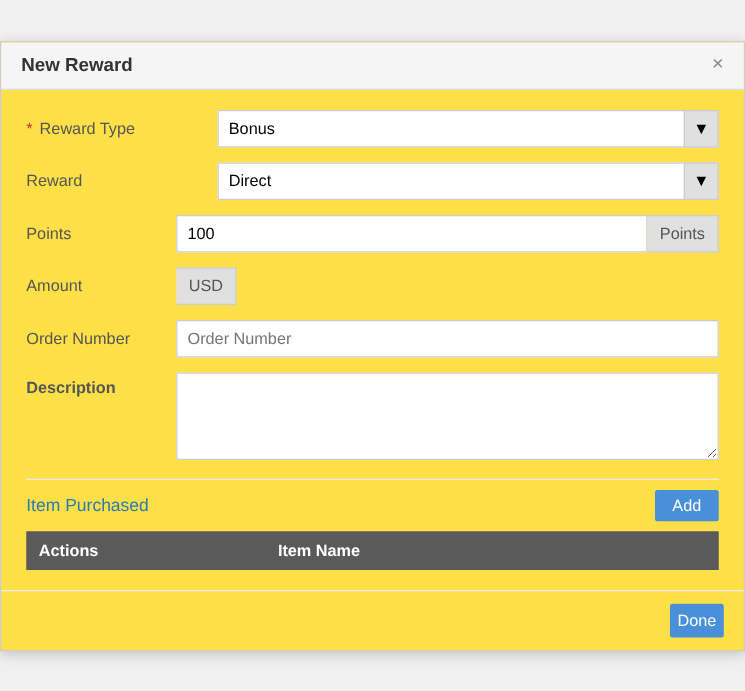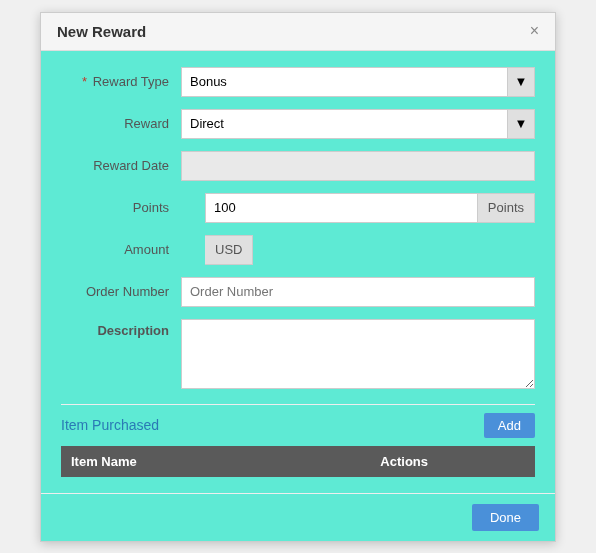--- a/index.html
+++ b/index.html
@@ -6,22 +6,22 @@
     body {
       font-family: Arial, sans-serif;
       font-size: 13px;
       background: #f0f0f0;
       display: flex;
       justify-content: center;
       align-items: center;
       min-height: 100vh;
     }
     .dialog {
-      width: 516px;
-      background: #5eead4;
+      width: 596px;
+      background: #fde047;
       border: 1px solid #ccc;
       box-shadow: 0 2px 10px rgba(0,0,0,0.2);
     }
     .dialog-header {
       background: #f5f5f5;
       border-bottom: 1px solid #ddd;
       padding: 10px 16px;
       display: flex;
       justify-content: space-between;
       align-items: center;
@@ -42,36 +42,37 @@
     .dialog-body {
       padding: 16px 20px;
     }
     .form-row {
       display: flex;
       align-items: center;
       margin-bottom: 12px;
     }
     .form-label {
       width: 120px;
-      text-align: right;
+      text-align: left;
       padding-right: 12px;
       color: #555;
       font-size: 13px;
     }
     .required-star {
       color: #c0392b;
       margin-right: 2px;
     }
     .form-control {
       flex: 1;
     }
     .select-wrapper {
       position: relative;
       display: flex;
       align-items: center;
+      margin-left: 33px;
     }
     .select-input {
       flex: 1;
       height: 30px;
       border: 1px solid #ccc;
       padding: 0 8px;
       font-size: 13px;
       background: #fff;
       appearance: none;
       -webkit-appearance: none;
@@ -99,21 +100,20 @@
     .text-input.disabled {
       background: #e9e9e9;
     }
     .text-input.active-border {
       border: 2px solid #4a90d9;
       outline: none;
     }
     .input-with-addon {
       display: flex;
       align-items: center;
-      margin-left: 24px;
     }
     .input-addon {
       height: 30px;
       padding: 0 10px;
       background: #e0e0e0;
       border: 1px solid #ccc;
       border-left: none;
       display: flex;
       align-items: center;
       font-size: 13px;
@@ -167,21 +167,21 @@
     .dialog-footer {
       display: flex;
       justify-content: flex-end;
       padding: 10px 16px;
       border-top: 1px solid #eee;
     }
     .done-btn {
       background: #4a90d9;
       color: #fff;
       border: none;
-      padding: 6px 18px;
+      padding: 6px 6px;
       font-size: 13px;
       cursor: pointer;
       border-radius: 2px;
     }
   </style>
 </head>
 <body>
 
 <div class="dialog">
 
@@ -216,26 +216,20 @@
           <select class="select-input">
             <option>Direct</option>
             <option>Referral</option>
             <option>Campaign</option>
           </select>
           <div class="select-arrow">▼</div>
         </div>
       </div>
     </div>
 
-    <div class="form-row">
-      <div class="form-label">Reward Date</div>
-      <div class="form-control">
-        <input type="text" class="text-input disabled" style="">
-      </div>
-    </div>
 
     <div class="form-row">
       <div class="form-label">Points</div>
       <div class="form-control">
         <div class="input-with-addon">
           <input type="text" class="text-input" value="100" style="flex: 1 1 0%;">
           <div class="input-addon">Points</div>
         </div>
       </div>
     </div>
@@ -262,22 +256,22 @@
         <textarea class="textarea-input" style=""></textarea>
       </div>
     </div>
 
     <div class="section-header">
       <span class="section-title">Item Purchased</span>
       <button class="add-btn">Add</button>
     </div>
 
     <div class="table-header">
+      <div class="table-header-cell col-actions">Actions</div>
       <div class="table-header-cell col-item-name">Item Name</div>
-      <div class="table-header-cell col-actions">Actions</div>
     </div>
 
   </div>
 
   <div class="dialog-footer">
     <button class="done-btn">Done</button>
   </div>
 
 </div>
 

